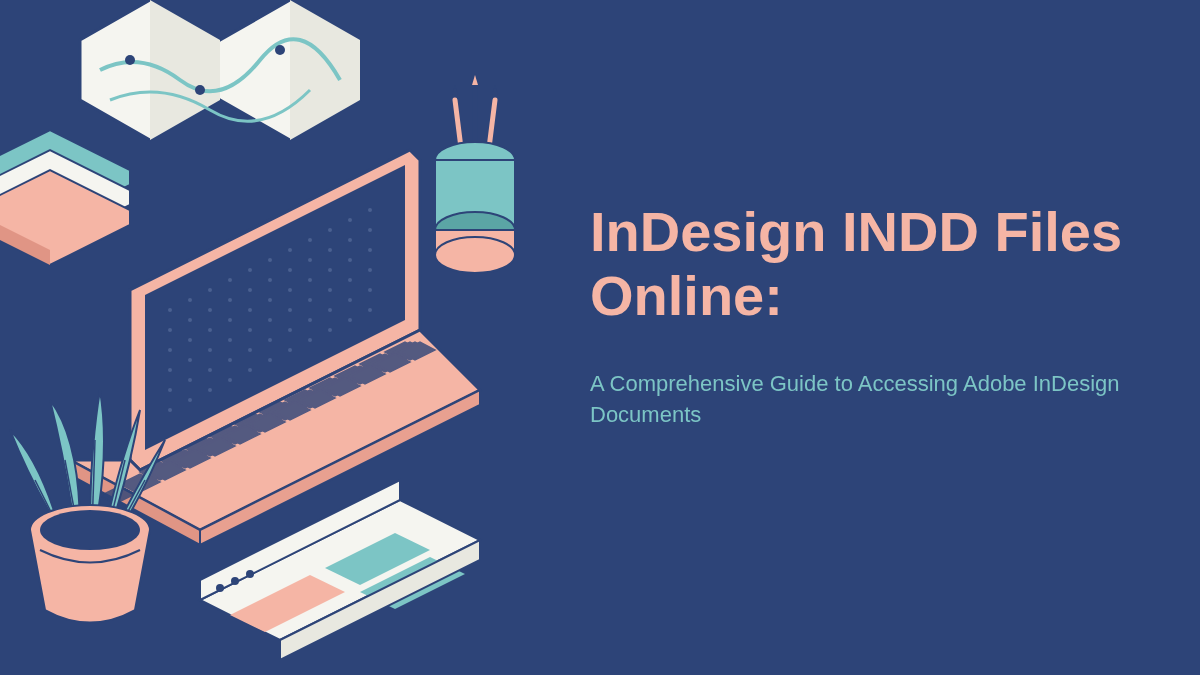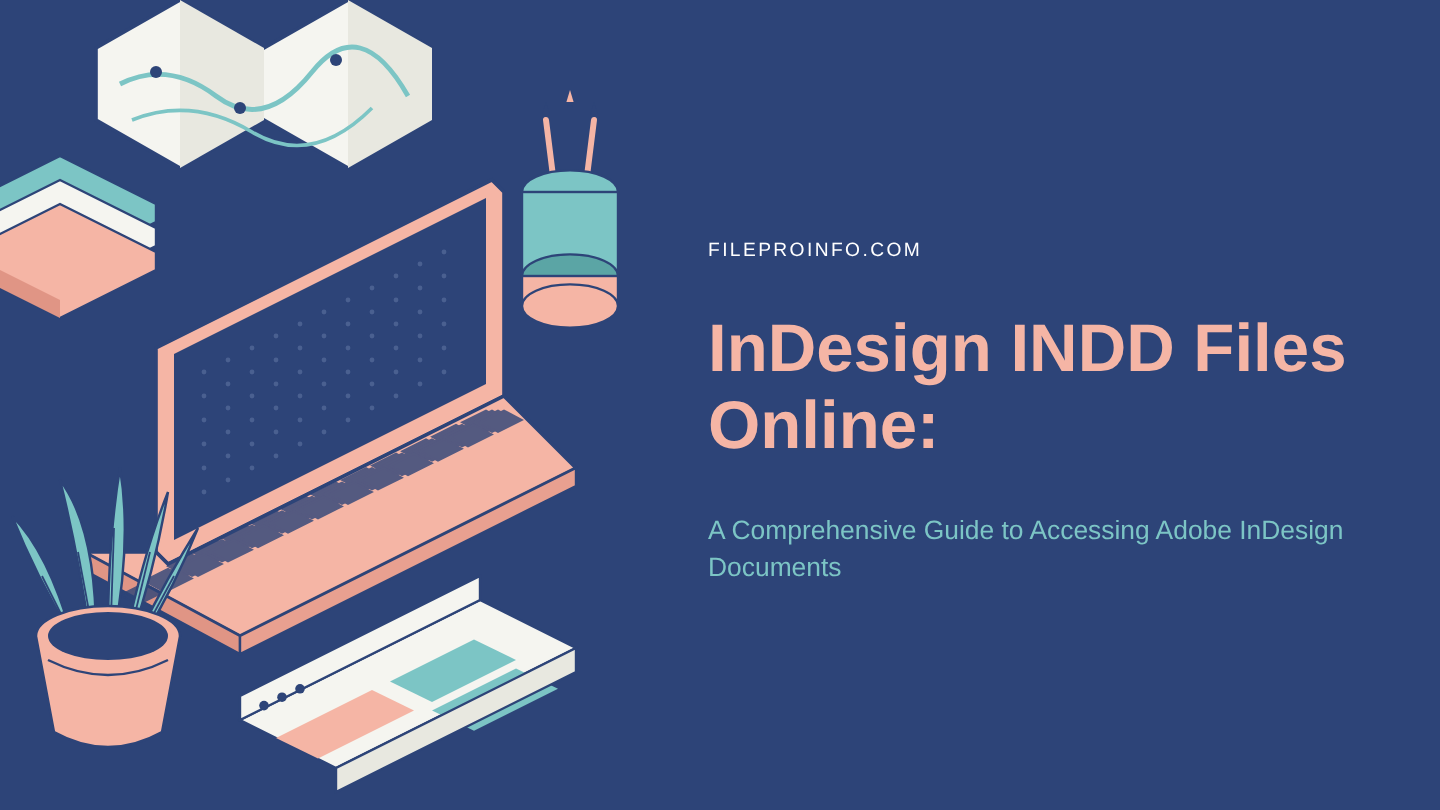--- a/index.html
+++ b/index.html
@@ -258,16 +258,15 @@
         <circle cx="50" cy="14" r="4" fill="#2d4478"></circle>
       <polygon points="30,55 110,15 145,32 65,72" fill="#f5b5a5"></polygon>
       <polygon points="125,8 195,-27 230,-10 160,25" fill="#7cc5c5"></polygon>
       <polygon points="160,32 230,-3 265,14 195,49" fill="#7cc5c5"></polygon>
       <polygon points="80,80 280,-20 280,0 80,100" fill="#e8e8e0" stroke="#2d4478" stroke-width="2"></polygon>
     </g>
   </svg>
 </div>
 
 <div class="content">
-  <div class="eyebrow">FILEPROINFO.COM</div>
   <h1 class="title">InDesign INDD Files Online:</h1>
   <p class="subtitle">A Comprehensive Guide to Accessing Adobe InDesign Documents</p>
 </div>
 
 </body></html>

